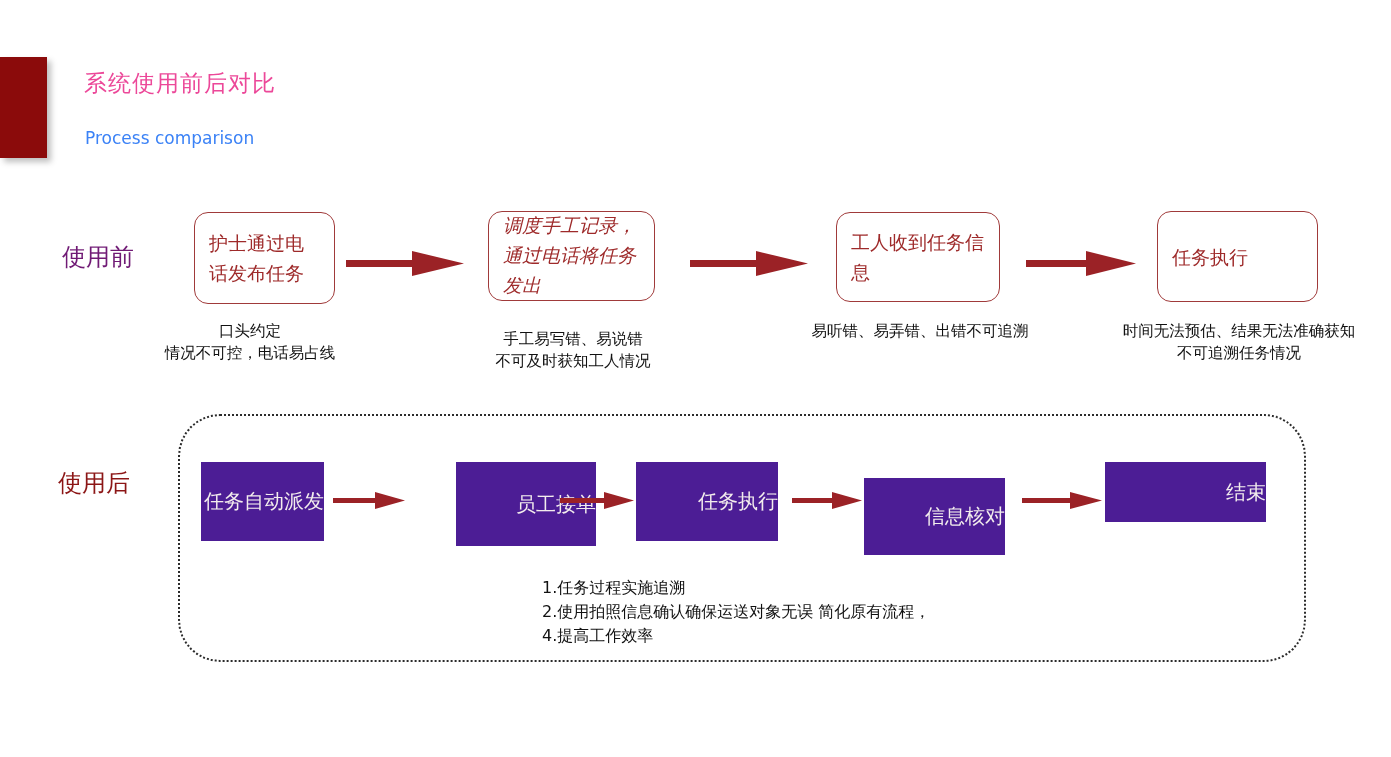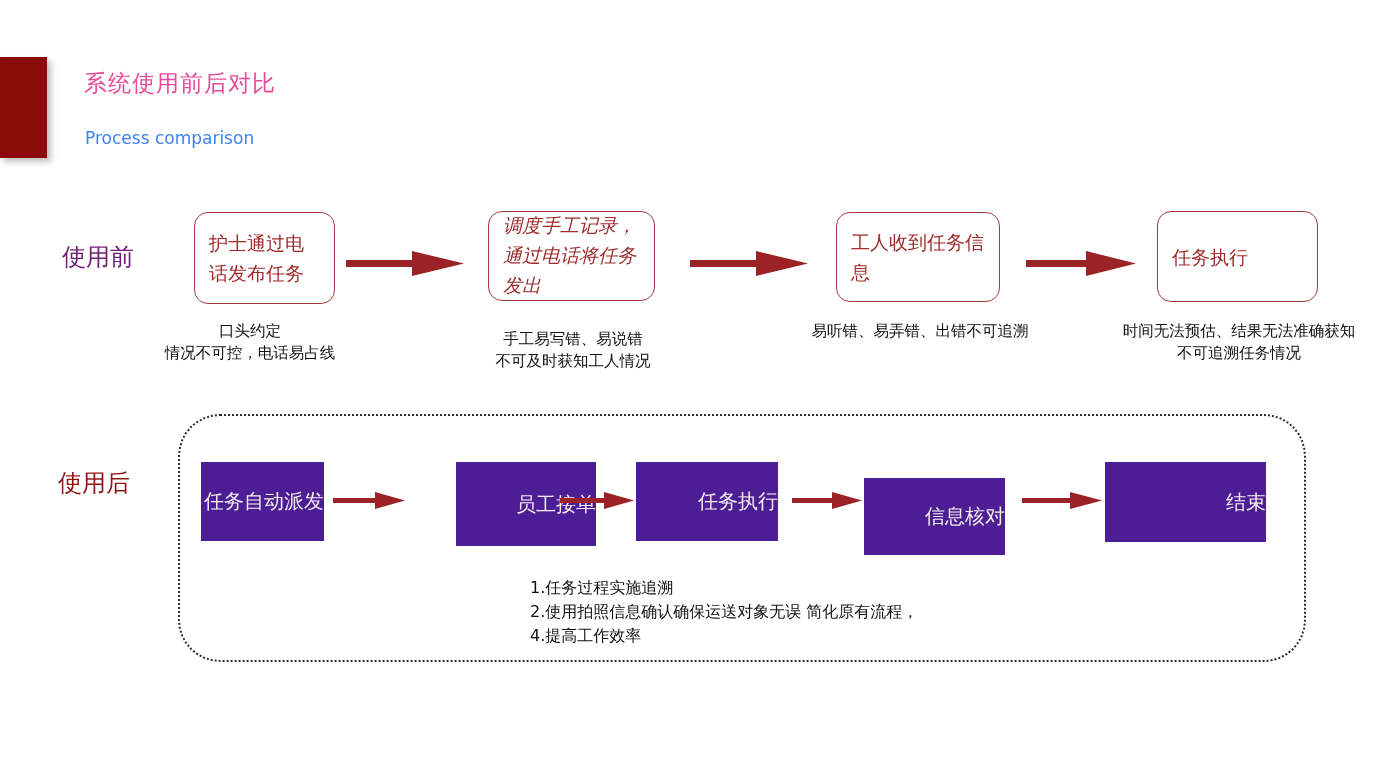--- a/index.html
+++ b/index.html
@@ -135,26 +135,26 @@
     line-height: 29px;
     display: flex;
     align-items: center;
     justify-content: flex-end;
     text-align: center;
   }
   #after-box-0 { left: 201px; top: 462px; width: 123px; height: 79px; }
   #after-box-1 { left: 424px; top: 462px; width: 140px; height: 84px; margin-left: 32px; }
   #after-box-2 { left: 636px; top: 462px; width: 142px; height: 79px; }
   #after-box-3 { left: 864px; top: 478px; width: 141px; height: 77px; }
-  #after-box-4 { left: 1105px; top: 462px; width: 161px; height: 80px; }
+  #after-box-4 { left: 1105px; top: 462px; width: 161px; height: 60px; }
 
   
   #after-notes {
     position: absolute;
-    left: 530px;
+    left: 542px;
     top: 576px;
     font-size: 16px;
     line-height: 24px;
     color: #111;
     font-family: "DejaVu Sans", "Liberation Sans", sans-serif;
     white-space: nowrap;
   }
   #after-notes .note-line { display: block; }
 </style>
 </head>

